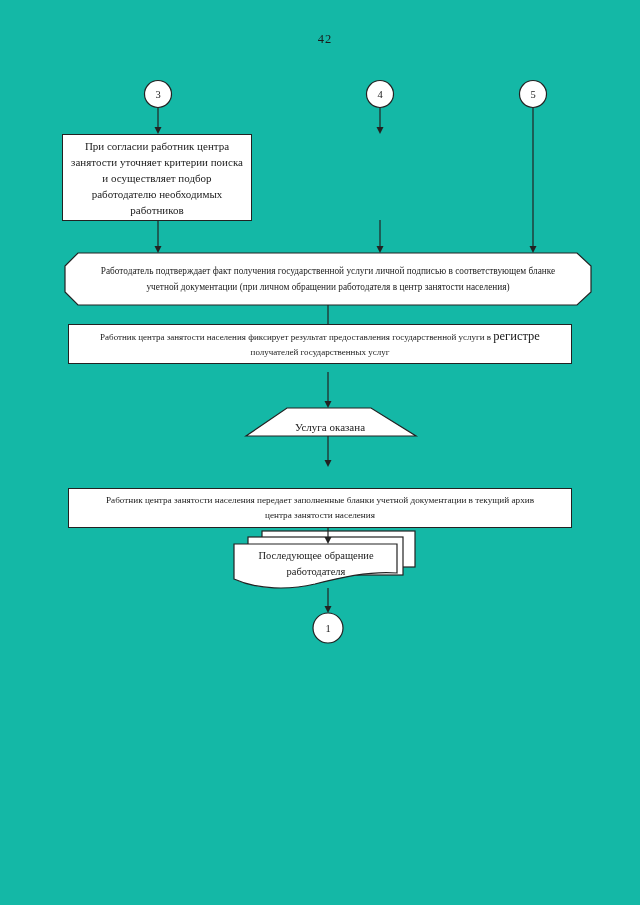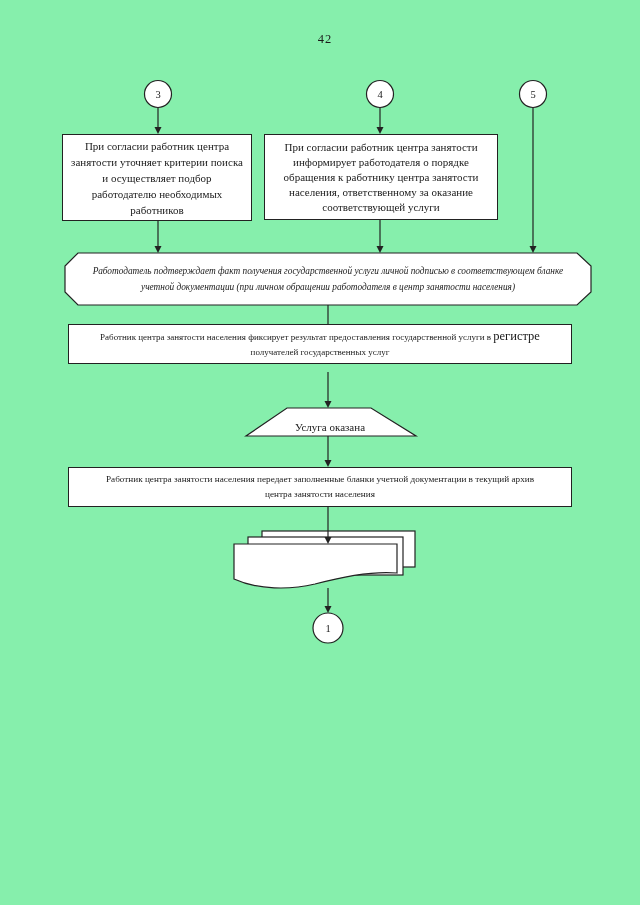--- a/index.html
+++ b/index.html
@@ -1,17 +1,17 @@
 <!DOCTYPE html>
 <html><head>
 <meta charset="utf-8">
 <style>
   html,body{margin:0;padding:0;background:#e8e8e8;}
   .page{
-    position:relative;width:640px;height:905px;background:#86efac;
+    position:relative;width:640px;height:905px;background:#14b8a6;
     font-family:"Liberation Serif","DejaVu Serif",serif;color:#1a1a1a;
     margin:0 auto;overflow:hidden;
   }
   .abs{position:absolute;box-sizing:border-box;}
   .svg-layer{position:absolute;left:0;top:0;width:640px;height:905px;}
   .node-rect{
     background:#ffffff;border:1px solid #222;display:flex;
     align-items:center;justify-content:flex-end;text-align:center;
   }
   .txt{
@@ -81,30 +81,28 @@
 
   <div class="abs txt circle-label" style="left:144px;top:86px;width:28px;height:16px;">3</div>
   <div class="abs txt circle-label" style="left:366px;top:86px;width:28px;height:16px;">4</div>
   <div class="abs txt circle-label" style="left:519px;top:86px;width:28px;height:16px;">5</div>
   <div class="abs txt circle-label" style="left:314px;top:620px;width:28px;height:16px;">1</div>
 
   <div class="abs node-rect" style="left:62px;top:134px;width:190px;height:87px;">
     <div class="box-left-text">При согласии работник центра занятости уточняет критерии поиска и осуществляет подбор работодателю необходимых работников</div>
   </div>
 
-  <div class="abs node-rect" style="left:264px;top:134px;width:234px;height:86px;">
-    <div class="box-right-text">При согласии работник центра занятости информирует работодателя о порядке обращения к работнику центра занятости населения, ответственному за оказание соответствующей услуги</div>
-  </div>
 
-  <div class="abs txt hex-text" style="left:85px;top:258px;width:486px;height:42px;font-style:italic;">Работодатель подтверждает факт получения государственной услуги личной подписью в соответствующем бланке учетной документации (при личном обращении работодателя в центр занятости населения)</div>
+  <div class="abs txt hex-text" style="left:85px;top:258px;width:486px;height:42px;">Работодатель подтверждает факт получения государственной услуги личной подписью в соответствующем бланке учетной документации (при личном обращении работодателя в центр занятости населения)</div>
 
   <div class="abs node-rect" style="left:68px;top:324px;width:504px;height:40px;">
     <span class="reg-text"><span>Работник центра занятости населения фиксирует результат предоставления государственной услуги в </span><span class="emph">регистре</span><span> получателей государственных услуг</span></span>
   </div>
 
   <div class="abs txt trap-text" style="left:250px;top:409px;width:160px;height:36px;">Услуга оказана</div>
 
-  <div class="abs node-rect" style="left:68px;top:467px;width:504px;height:40px;">
+  <div class="abs node-rect" style="left:68px;top:488px;width:504px;height:40px;">
     <div class="archive-text">Работник центра занятости населения передает заполненные бланки учетной документации в текущий архив центра занятости населения</div>
   </div>
 
+  <div class="abs txt doc-text" style="left:238px;top:548px;width:156px;height:32px;">Последующее обращение работодателя</div>
 
 </div>
 
 </body></html>

